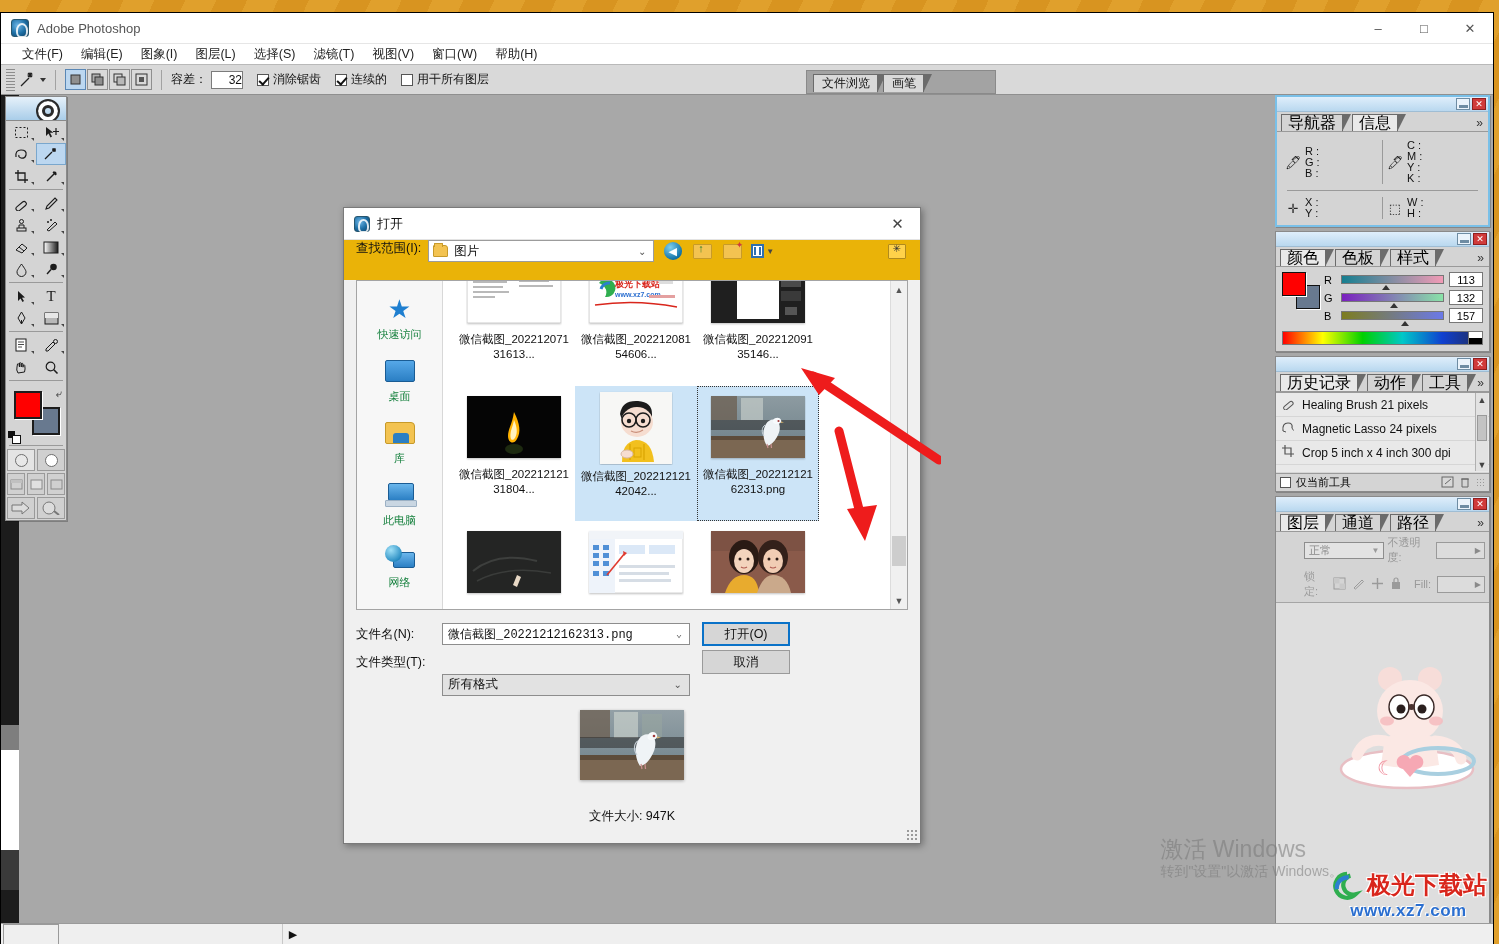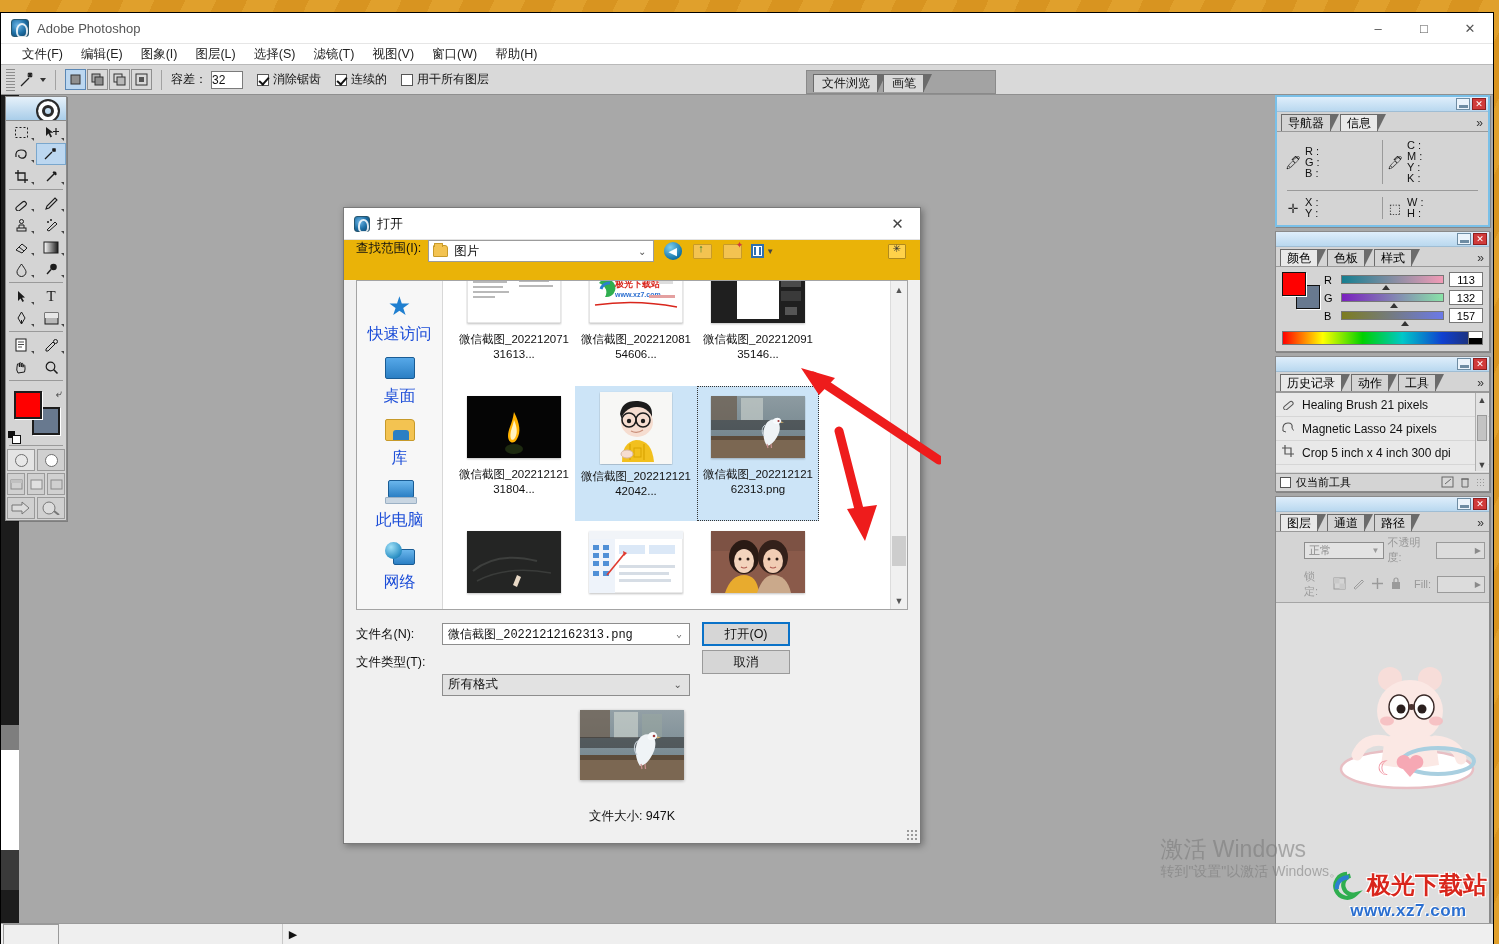--- a/index.html
+++ b/index.html
@@ -79,21 +79,21 @@
   .vsep { width: 1px; height: 20px; background: #a2a2a2; margin: 0 9px; }
   .selmodes { display: flex; gap: 1px; }
   .selmodes .sm {
     width: 21px; height: 21px; border: 1px solid #8f8f8f; background: #d9d9d9;
     display:flex;align-items:center;justify-content:center;
   }
   .selmodes .sm.active { background: #bcd7f0; border-color:#5a87b5; }
   .opt-label { margin-right: 4px; }
   .num-input {
     width: 32px; height: 18px; border: 1px solid #7b7b7b; background: #fff;
-    text-align: left; font-size: 12px; line-height:16px;
+    text-align: right; font-size: 12px; line-height:16px;
   }
   .cbx { display: inline-flex; align-items: center; margin-left: 14px; }
   .cbx .box {
     width: 12px; height: 12px; border: 1px solid #555; background: #fff;
     margin-right: 4px; position: relative;
   }
   .cbx .box.checked::after {
     content: ""; position: absolute; left: 3px; top: 0px;
     width: 4px; height: 8px; border: solid #111; border-width: 0 2px 2px 0;
     transform: rotate(42deg);
@@ -185,21 +185,21 @@
     display: flex; align-items: flex-end; justify-content: center;
   }
   .pbar .minb span{ display:block;width:9px;height:3px;background:#6e8ca3;margin-bottom:1px;}
   .pbar .closeb {
     width: 14px; height: 12px; background: #d03b3b; color: #fff; font-size: 9px;
     display: flex; align-items: center; justify-content: center; border: 1px solid #8e1f1f;
   }
   .ptabs { display: flex; align-items: flex-end; height: 20px; padding-left: 4px;
            border-bottom: 1px solid #9a9a9a; position: relative; }
   .ptabs .tab {
-    height: 17px; line-height: 16px; padding: 0 6px; font-size: 12px;
+    height: 17px; line-height: 16px; padding: 0 6px; font-size: 16px;
     border: 1px solid #6b6b6b; border-bottom: none; background: #d4d4d4;
     position: relative; margin-right: 9px;
   }
   .ptabs .tab::after {
     content:""; position:absolute; right:-9px; top:-1px; width:0;height:0;
     border-left:9px solid #6b6b6b; border-bottom:18px solid transparent;
   }
   .ptabs .tab.sel { background: #e9e9e9; }
   .ptabs .more { position:absolute; right:5px; bottom:1px; font-size:12px; color:#333; }
 
@@ -324,21 +324,21 @@
   #file-area {
     flex: none; height: 330px; display: flex; margin: 0 12px;
     border: 1px solid #a4a4a4; background: #fff;
   }
   #places {
     width: 86px; background: #f7f7f7; border-right: 1px solid #d8d8d8;
     padding-top: 6px; flex:none;
   }
   .place { height: 62px; display:flex;flex-direction:column;align-items:center;justify-content:center; gap:3px; }
   .place .pl-ic { width: 34px; height: 30px; display:flex;align-items:center;justify-content:center; }
-  .place .pl-lb { font-size: 16px; color: #1d4ed8; }
+  .place .pl-lb { font-size: 11px; color: #15803d; }
   .ic-star { font-size: 26px; color: #1f7fd0; line-height: 1; }
   .ic-desktop { width:30px;height:22px;background:linear-gradient(#56a8e8,#2b7fc4);border:1px solid #1a5c94;border-radius:2px;}
   .ic-lib { width:30px;height:22px;background:#f3c351;border:1px solid #c79a2a;border-radius:2px 4px 2px 2px;position:relative;}
   .ic-lib::after{content:"";position:absolute;left:7px;bottom:0;width:16px;height:10px;background:#2b7fc4;border-radius:3px 3px 0 0;}
   .ic-pc { width:30px;height:24px;position:relative;}
   .ic-pc::before{content:"";position:absolute;left:3px;top:0;width:24px;height:16px;background:linear-gradient(#6ab6ec,#2b7fc4);border:1px solid #1a5c94;border-radius:2px;}
   .ic-pc::after{content:"";position:absolute;left:0;bottom:0;width:30px;height:5px;background:#c9d6e2;border:1px solid #9bb0c4;border-radius:1px;}
   .ic-net { width:30px;height:24px;position:relative;}
   .ic-net::before{content:"";position:absolute;right:0;bottom:1px;width:20px;height:14px;background:linear-gradient(#6ab6ec,#2b7fc4);border:1px solid #1a5c94;border-radius:2px;}
   .ic-net::after{content:"";position:absolute;left:0;top:0;width:17px;height:17px;border-radius:50%;

